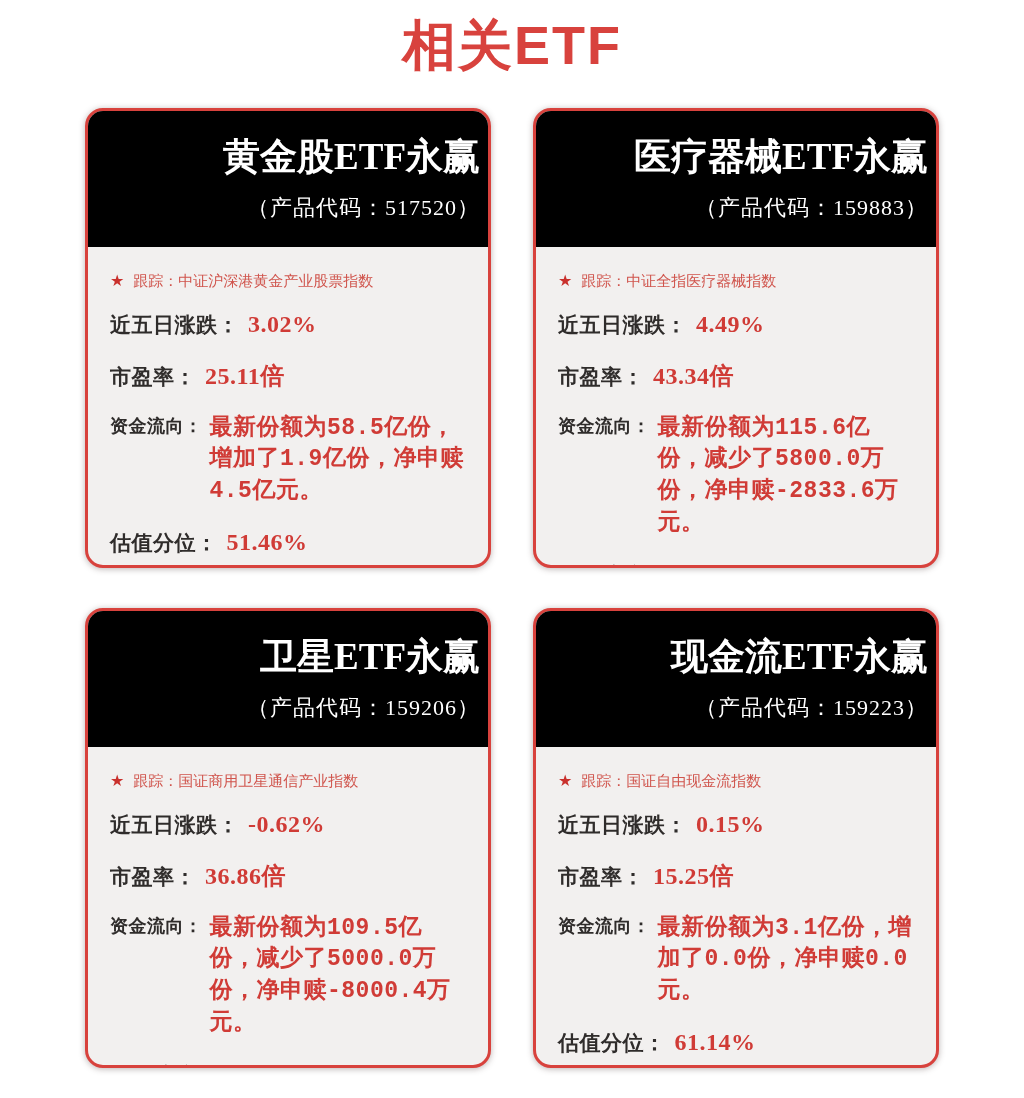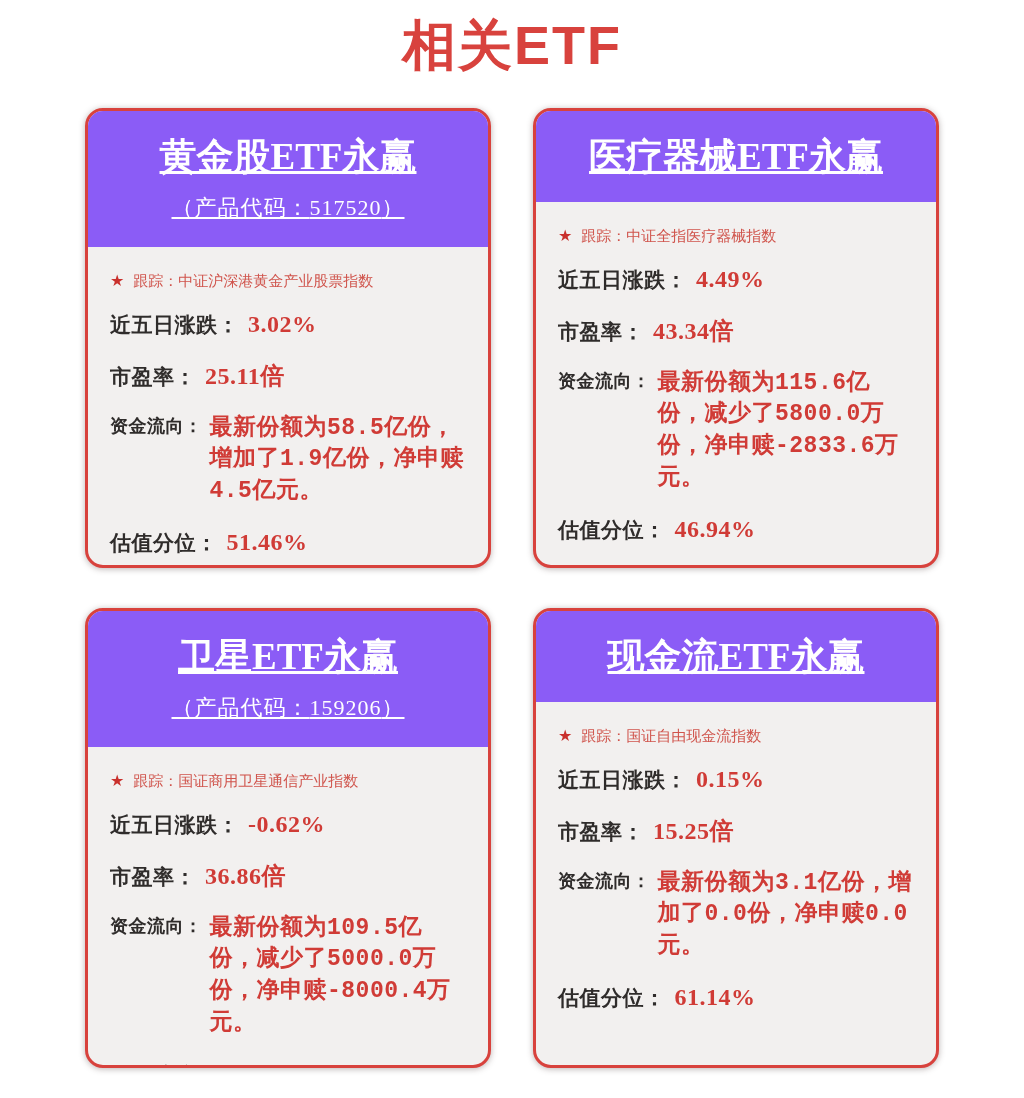--- a/index.html
+++ b/index.html
@@ -33,26 +33,25 @@
     box-sizing: border-box;
     border: 3px solid #d8423d;
     border-radius: 18px;
     background: #f2f0ef;
     overflow: hidden;
     box-shadow: 0 1px 6px rgba(60, 40, 40, 0.35);
     display: flex;
     flex-direction: column;
   }
   .card-header {
-    background: #8b5cf6;
+    background: #000000;
     color: #ffffff;
-    text-align: center;
+    text-align: right;
     padding: 26px 8px 24px 8px;
     flex: 0 0 auto;
-    text-decoration: underline;
   }
   .card-title {
     font-family: "Liberation Serif", "DejaVu Serif", serif;
     font-weight: bold;
     font-size: 37px;
     line-height: 1.1;
   }
   .card-code {
     font-family: "Liberation Serif", "DejaVu Serif", serif;
     font-size: 22px;
@@ -145,20 +144,21 @@
       <div class="metric">
         <span class="metric-label">估值分位：</span>
         <span class="metric-value">51.46%</span>
       </div>
     </div>
   </div>
 
   <div class="card">
     <div class="card-header">
       <div class="card-title">医疗器械ETF永赢</div>
+      <div class="card-code"><span>（产品代码：</span><span>159883</span><span>）</span></div>
     </div>
     <div class="card-body">
       <div class="track-line">
         <span class="star-icon">★</span>
         <span>跟踪：</span>
         <span>中证全指医疗器械指数</span>
       </div>
       <div class="metric">
         <span class="metric-label">近五日涨跌：</span>
         <span class="metric-value">4.49%</span>
@@ -204,20 +204,21 @@
       <div class="metric">
         <span class="metric-label">估值分位：</span>
         <span class="metric-value">77.00%</span>
       </div>
     </div>
   </div>
 
   <div class="card">
     <div class="card-header">
       <div class="card-title">现金流ETF永赢</div>
+      <div class="card-code"><span>（产品代码：</span><span>159223</span><span>）</span></div>
     </div>
     <div class="card-body">
       <div class="track-line">
         <span class="star-icon">★</span>
         <span>跟踪：</span>
         <span>国证自由现金流指数</span>
       </div>
       <div class="metric">
         <span class="metric-label">近五日涨跌：</span>
         <span class="metric-value">0.15%</span>

